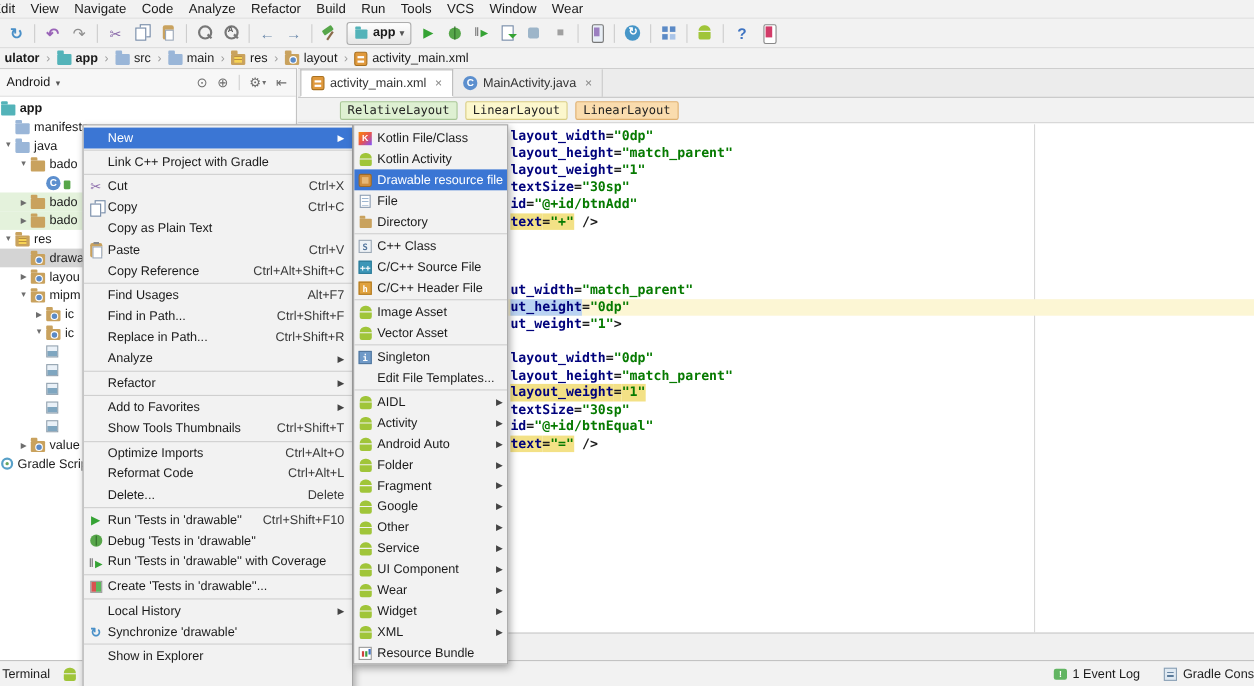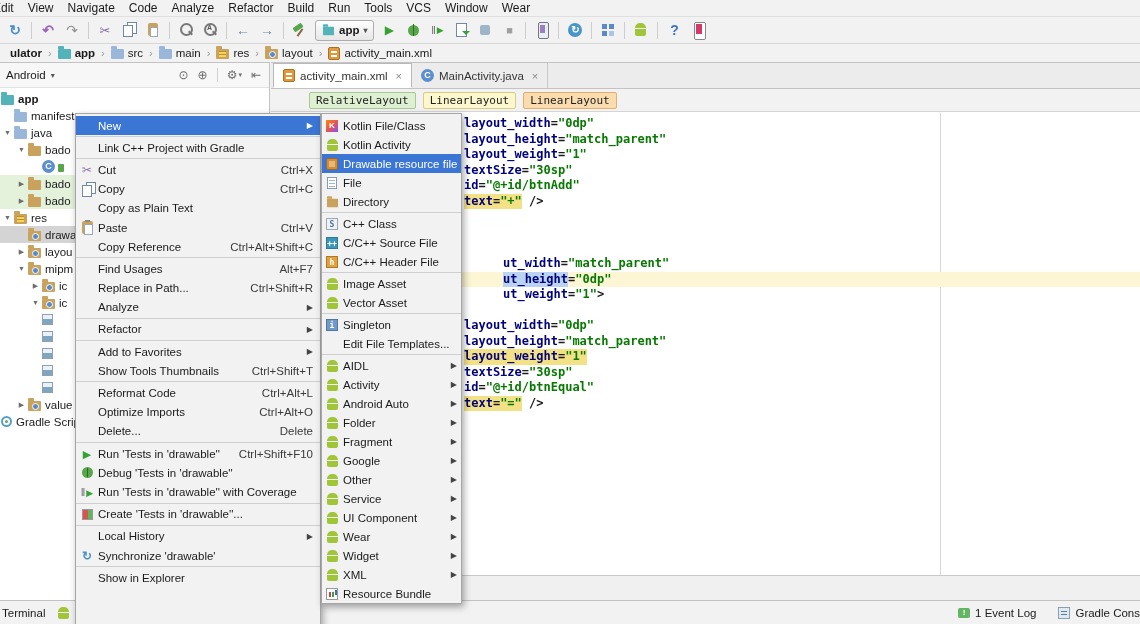--- a/index.html
+++ b/index.html
@@ -53,21 +53,21 @@
   .tb-gradle-sync::before{content:"↻";display:block;width:14px;height:14px;border-radius:50%;background:#4796c8;color:#fff;font:bold 10px/14px "Liberation Sans";text-align:center}
   .tb-structure::before{content:"";position:absolute;left:5px;top:5px;width:5px;height:5px;background:#5b8ac6;box-shadow:7px 0 0 #5b8ac6,0 7px 0 #5b8ac6,7px 7px 0 #a9c4e8}
   .tb-sdk::before{content:"";position:absolute;left:5px;top:4px;width:11px;height:5px;background:#a0c539;border-radius:5px 5px 0 0}
   .tb-sdk::after{content:"";position:absolute;left:5px;top:10px;width:11px;height:7px;background:#a0c539;border-radius:0 0 2px 2px}
   .tb-help::before{content:"?";color:#3f74c2;font-weight:bold;font-size:14px}
   .tb-device::before{content:"";position:absolute;left:7px;top:3px;width:10px;height:16px;border:1px solid #888;border-radius:2px;background:#fff}
   .tb-device::after{content:"";position:absolute;left:9px;top:5px;width:6px;height:10px;background:#d23b68}
   .tb-chip{display:flex;align-items:center;gap:4px;border:1px solid #adadad;border-radius:3px;background:linear-gradient(#fefefe,#e6e6e6);height:21px;padding:0 6px;margin:0 2px;font-size:11.5px;font-weight:bold}
   .caret{font-size:8px;color:#555}
   
-  .crumbbar{position:absolute;top:44px;left:0;right:0;height:18px;display:flex;align-items:center;padding-left:8px;background:#f2f2f2;overflow:hidden}
+  .crumbbar{position:absolute;top:44px;left:0;right:0;height:18px;display:flex;align-items:center;padding-left:2px;background:#f2f2f2;overflow:hidden}
   .cr-item{display:flex;align-items:center;gap:4px;padding:0 2px}
   .cr-sep{color:#9a9a9a;font-size:11px;margin:0 4px}
   .b{font-weight:bold}
   
   .fold{width:13px;height:10px;border-radius:1px;position:relative;margin-top:2px}
   .fold::before{content:"";position:absolute;top:-3px;left:0;width:6px;height:3px;border-radius:1px 1px 0 0;background:inherit}
   .f-blue{background:#9ab6d8}.f-tan{background:#c9a25e}.f-teal{background:#53b3b9}
   .fold.sm{transform:scale(.85)}
   .fdot::after{content:"";position:absolute;left:4px;top:2px;width:5px;height:5px;border-radius:50%;background:#5b8ac6;border:1px solid #fff}
   .fres::after{content:"";position:absolute;left:3px;top:2px;width:7px;height:6px;background:repeating-linear-gradient(0deg,#f7d354 0 2px,#b98e3e 2px 3px)}
@@ -395,21 +395,21 @@
   <div class="codearea" id="codearea">
     <div class="guide"></div>
   <div class="code-block" style="top: 3px;">
         <div class="cl"><span class="c-a">layout_width</span><span class="c-o">=</span><span class="c-s">"0dp"</span></div>
         <div class="cl"><span class="c-a">layout_height</span><span class="c-o">=</span><span class="c-s">"match_parent"</span></div>
         <div class="cl"><span class="c-a">layout_weight</span><span class="c-o">=</span><span class="c-s">"1"</span></div>
         <div class="cl"><span class="c-a">textSize</span><span class="c-o">=</span><span class="c-s">"30sp"</span></div>
         <div class="cl"><span class="c-a">id</span><span class="c-o">=</span><span class="c-s">"@+id/btnAdd"</span></div>
         <div class="cl"><span class="c-a hl">text</span><span class="c-o hl">=</span><span class="c-s hl">"+"</span><span class="c-o"> /&gt;</span></div>
       </div>
-      <div class="code-block" style="top: 143px; padding-left: 39px;">
+      <div class="code-block" style="top: 143px;">
         <div class="cl"><span class="c-a">ut_width</span><span class="c-o">=</span><span class="c-s">"match_parent"</span></div>
         <div class="cl band"><span class="c-a sel">ut_height</span><span class="c-o">=</span><span class="c-s">"0dp"</span></div>
         <div class="cl"><span class="c-a">ut_weight</span><span class="c-o">=</span><span class="c-s">"1"</span><span class="c-o">&gt;</span></div>
       </div>
       <div class="code-block" style="top: 205px;">
         <div class="cl"><span class="c-a">layout_width</span><span class="c-o">=</span><span class="c-s">"0dp"</span></div>
         <div class="cl"><span class="c-a">layout_height</span><span class="c-o">=</span><span class="c-s">"match_parent"</span></div>
         <div class="cl"><span class="c-a hl">layout_weight</span><span class="c-o hl">=</span><span class="c-s hl">"1"</span></div>
         <div class="cl"><span class="c-a">textSize</span><span class="c-o">=</span><span class="c-s">"30sp"</span></div>
         <div class="cl"><span class="c-a">id</span><span class="c-o">=</span><span class="c-s">"@+id/btnEqual"</span></div>
@@ -481,20 +481,25 @@
       <span class="cm-short">Ctrl+Alt+Shift+C</span>
     </div>
     <div class="menu-sep"></div>
     <div class="cm-row">
       <span class="cm-ic"></span>
       <span class="cm-label">Find Usages</span>
       <span class="cm-short">Alt+F7</span>
     </div>
     <div class="cm-row">
       <span class="cm-ic"></span>
+      <span class="cm-label">Find in Path...</span>
+      <span class="cm-short">Ctrl+Shift+F</span>
+    </div>
+    <div class="cm-row">
+      <span class="cm-ic"></span>
       <span class="cm-label">Replace in Path...</span>
       <span class="cm-short">Ctrl+Shift+R</span>
     </div>
     <div class="cm-row">
       <span class="cm-ic"></span>
       <span class="cm-label">Analyze</span>
       <span class="cm-arrow">▶</span>
     </div>
     <div class="menu-sep"></div>
     <div class="cm-row">
@@ -509,27 +514,27 @@
       <span class="cm-arrow">▶</span>
     </div>
     <div class="cm-row">
       <span class="cm-ic"></span>
       <span class="cm-label">Show Tools Thumbnails</span>
       <span class="cm-short">Ctrl+Shift+T</span>
     </div>
     <div class="menu-sep"></div>
     <div class="cm-row">
       <span class="cm-ic"></span>
+      <span class="cm-label">Optimize Imports</span>
+      <span class="cm-short">Ctrl+Alt+O</span>
+    </div>
+    <div class="cm-row">
+      <span class="cm-ic"></span>
       <span class="cm-label">Reformat Code</span>
       <span class="cm-short">Ctrl+Alt+L</span>
-    </div>
-    <div class="cm-row">
-      <span class="cm-ic"></span>
-      <span class="cm-label">Optimize Imports</span>
-      <span class="cm-short">Ctrl+Alt+O</span>
     </div>
     <div class="cm-row">
       <span class="cm-ic"></span>
       <span class="cm-label">Delete...</span>
       <span class="cm-short">Delete</span>
     </div>
     <div class="menu-sep"></div>
     <div class="cm-row">
       <span class="cm-ic">
         <span class="mg mi-run"></span>

